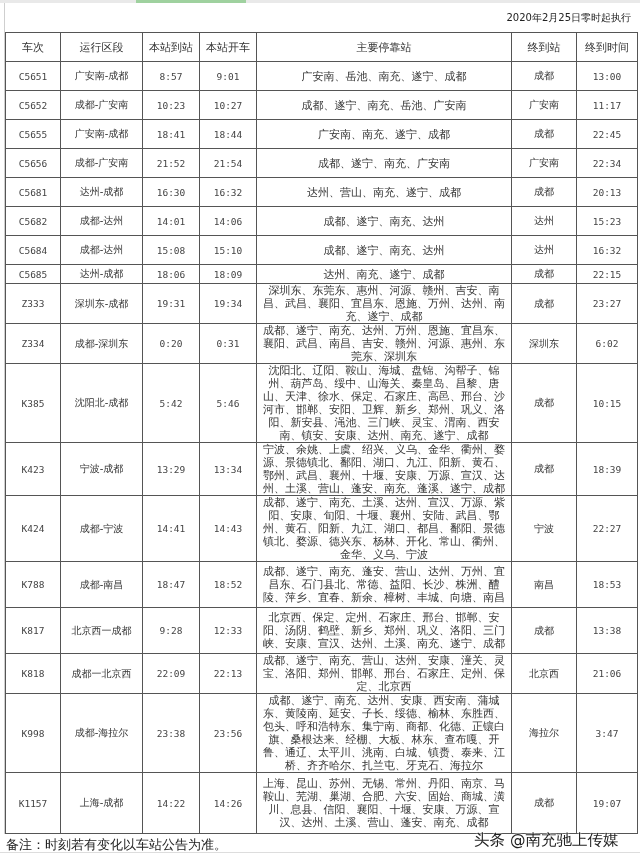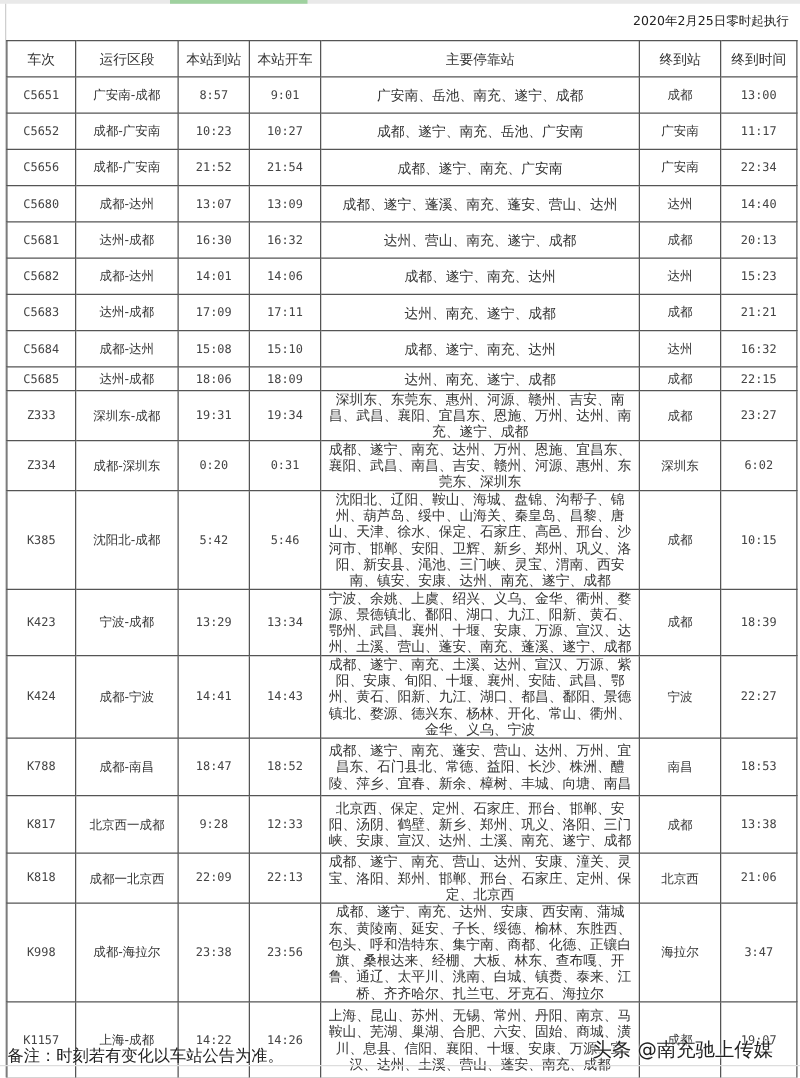--- a/index.html
+++ b/index.html
@@ -62,64 +62,55 @@
         </tr>
         <tr style="height: 29px;">
           <td class="code">C5652</td>
           <td>成都-广安南</td>
           <td class="time">10:23</td>
           <td class="time">10:27</td>
           <td class="stops">成都、遂宁、南充、岳池、广安南</td>
           <td>广安南</td>
           <td class="time">11:17</td>
         </tr>
+        <tr style="height: 29px;">
+          <td class="code">C5655</td>
+          <td>广安南-成都</td>
+          <td class="time">18:41</td>
+          <td class="time">18:44</td>
+          <td class="stops">广安南、南充、遂宁、成都</td>
+          <td>成都</td>
+          <td class="time">22:45</td>
+        </tr>
         <tr style="height: 29px; margin-top: 43px;">
           <td class="code">C5656</td>
           <td>成都-广安南</td>
           <td class="time">21:52</td>
           <td class="time">21:54</td>
           <td class="stops">成都、遂宁、南充、广安南</td>
           <td>广安南</td>
           <td class="time">22:34</td>
         </tr>
         <tr style="height: 29px;">
-          <td class="code">C5680</td>
-          <td>成都-达州</td>
-          <td class="time">13:07</td>
-          <td class="time">13:09</td>
-          <td class="stops">成都、遂宁、蓬溪、南充、蓬安、营山、达州</td>
-          <td>达州</td>
-          <td class="time">14:40</td>
-        </tr>
-        <tr style="height: 29px;">
           <td class="code">C5681</td>
           <td>达州-成都</td>
           <td class="time">16:30</td>
           <td class="time">16:32</td>
           <td class="stops">达州、营山、南充、遂宁、成都</td>
           <td>成都</td>
           <td class="time">20:13</td>
         </tr>
         <tr style="height: 29px;">
           <td class="code">C5682</td>
           <td>成都-达州</td>
           <td class="time">14:01</td>
           <td class="time">14:06</td>
           <td class="stops">成都、遂宁、南充、达州</td>
           <td>达州</td>
           <td class="time">15:23</td>
-        </tr>
-        <tr style="height: 29px;">
-          <td class="code">C5683</td>
-          <td>达州-成都</td>
-          <td class="time">17:09</td>
-          <td class="time">17:11</td>
-          <td class="stops">达州、南充、遂宁、成都</td>
-          <td>成都</td>
-          <td class="time">21:21</td>
         </tr>
         <tr style="height: 29px; margin-left: 38px;">
           <td class="code">C5684</td>
           <td>成都-达州</td>
           <td class="time">15:08</td>
           <td class="time">15:10</td>
           <td class="stops">成都、遂宁、南充、达州</td>
           <td>达州</td>
           <td class="time">16:32</td>
         </tr>

